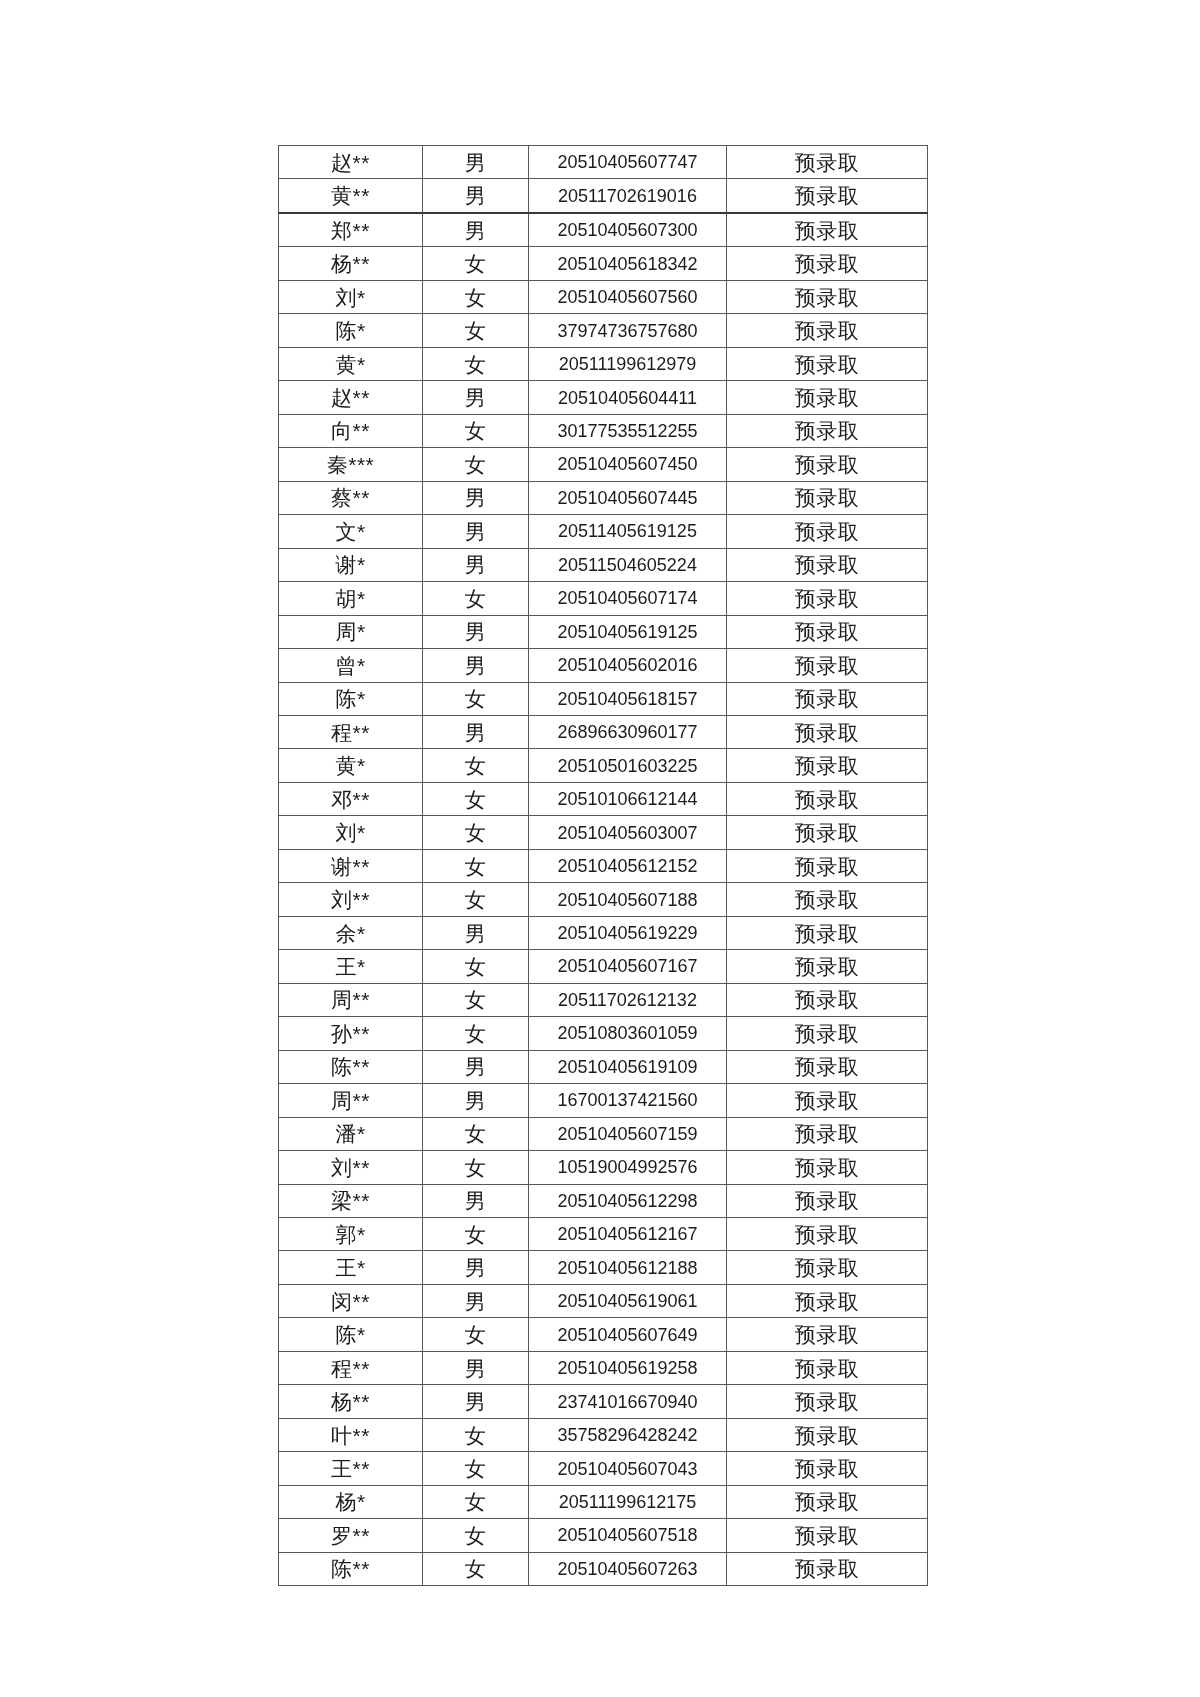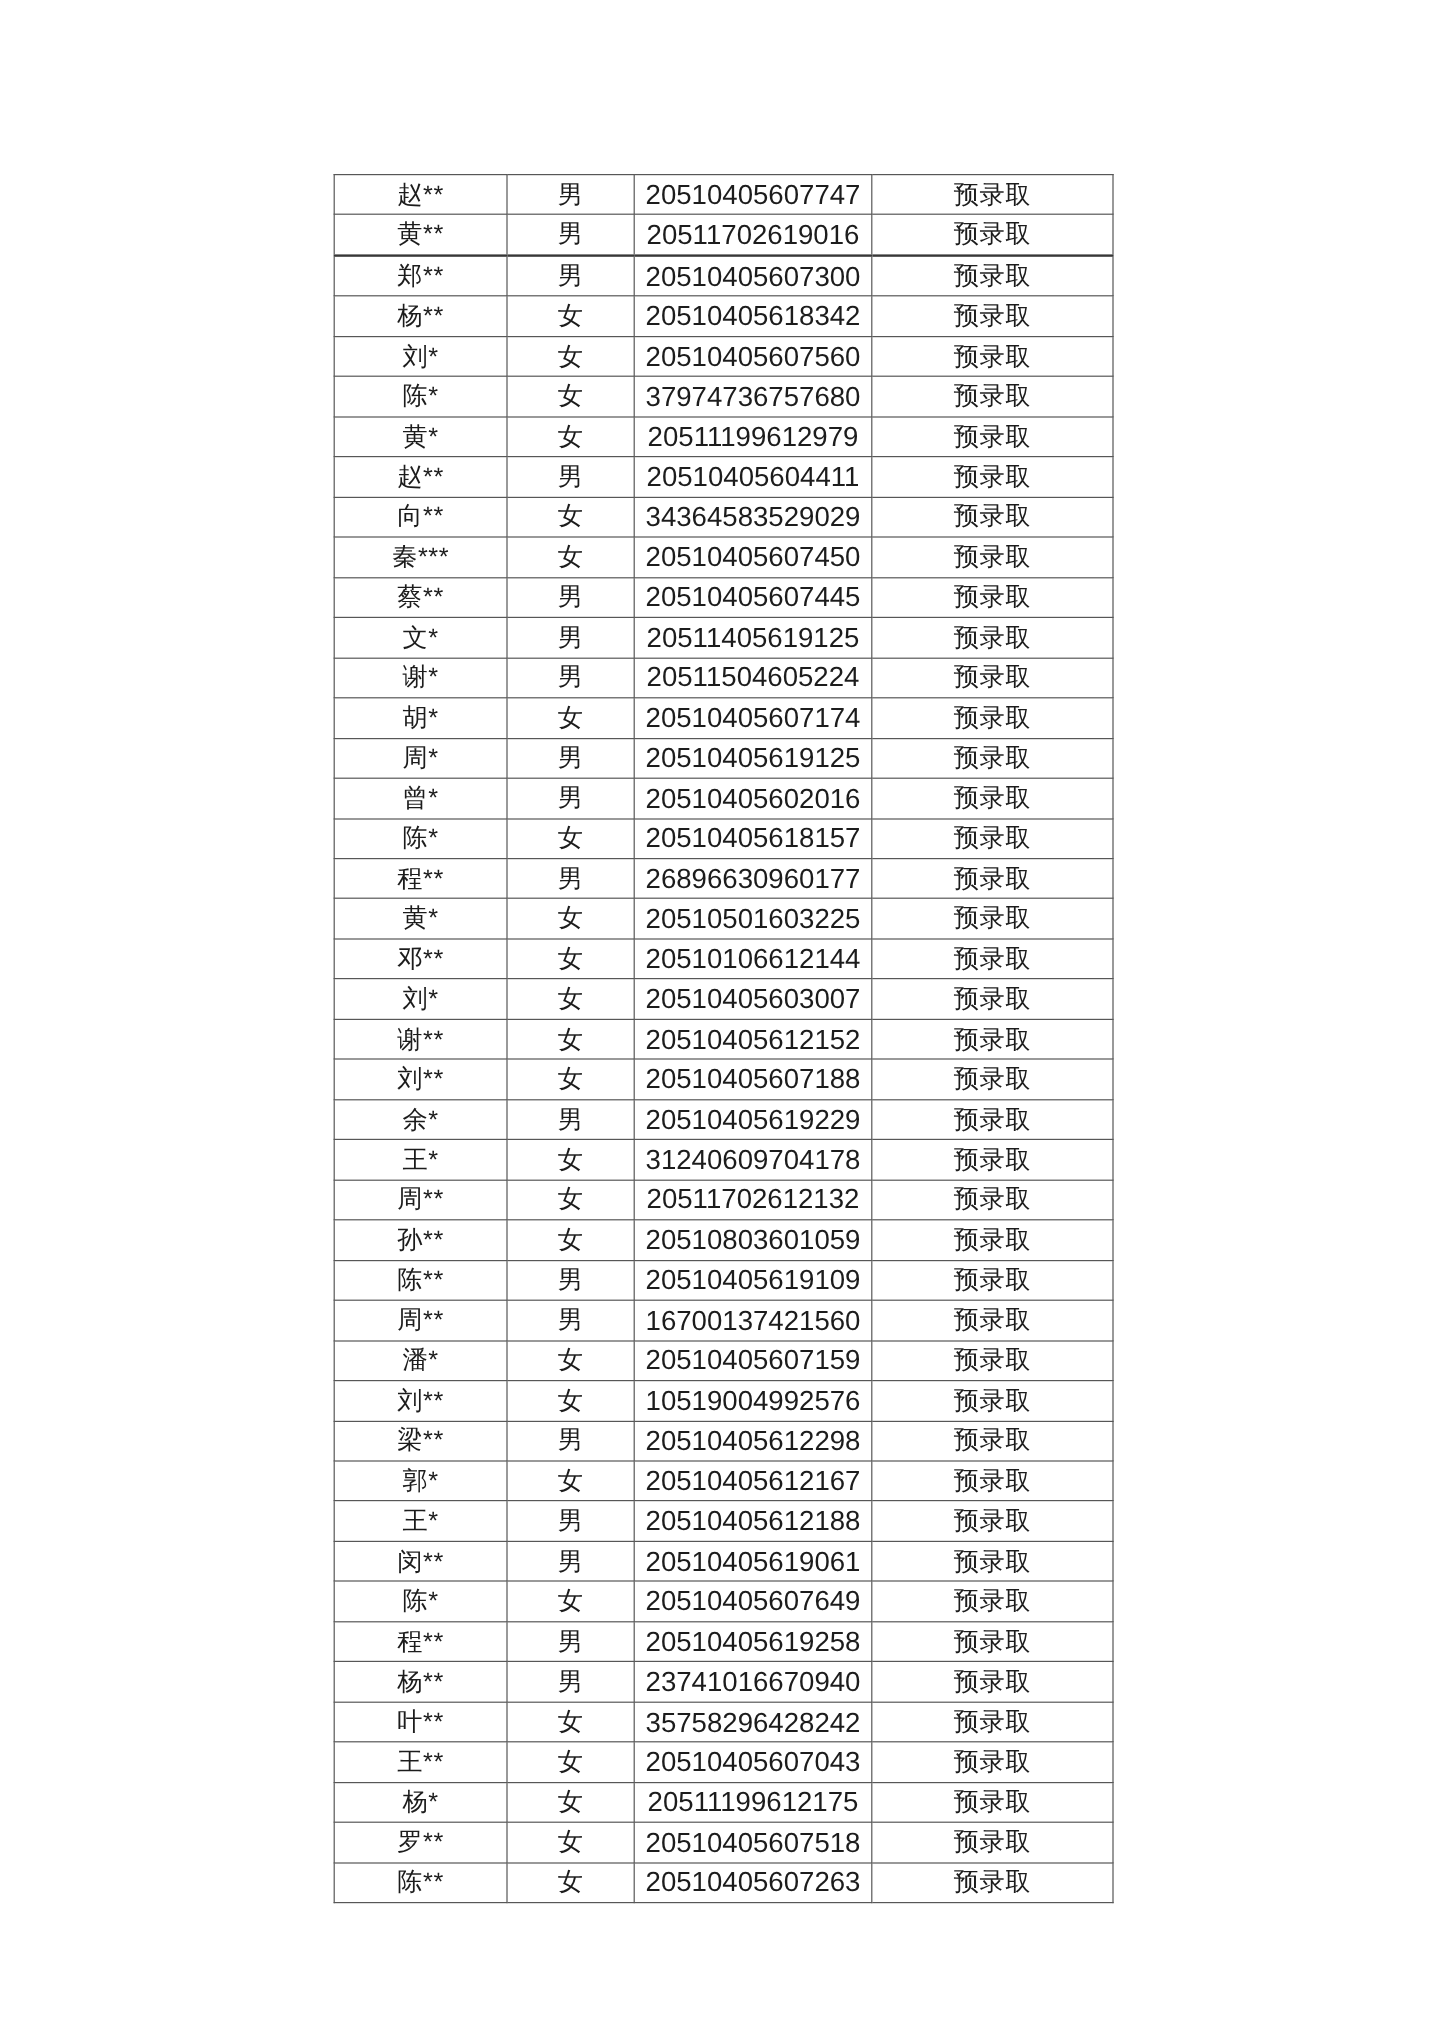--- a/index.html
+++ b/index.html
@@ -36,21 +36,21 @@
     text-align: center;
     vertical-align: middle;
     font-size: 21px;
     line-height: 1;
     color: #1c1c1c;
     white-space: nowrap;
     overflow: hidden;
     letter-spacing: 0.5px;
   }
   table.doc-table td.cell-number {
-    font-size: 23px;
+    font-size: 18px;
     letter-spacing: 0px;
   }
   
   table.doc-table tr:nth-child(2) td {
     border-bottom: 2px solid #383838;
   }
 </style>
 </head>
 <body>
 
@@ -107,21 +107,21 @@
         </tr>
         <tr>
           <td>赵**</td>
           <td>男</td>
           <td class="cell-number">20510405604411</td>
           <td>预录取</td>
         </tr>
         <tr>
           <td>向**</td>
           <td>女</td>
-          <td class="cell-number">34364583529029</td>
+          <td class="cell-number">30177535512255</td>
           <td>预录取</td>
         </tr>
         <tr>
           <td>秦***</td>
           <td>女</td>
           <td class="cell-number">20510405607450</td>
           <td>预录取</td>
         </tr>
         <tr>
           <td>蔡**</td>
@@ -203,21 +203,21 @@
         </tr>
         <tr>
           <td>余*</td>
           <td>男</td>
           <td class="cell-number">20510405619229</td>
           <td>预录取</td>
         </tr>
         <tr>
           <td>王*</td>
           <td>女</td>
-          <td class="cell-number">31240609704178</td>
+          <td class="cell-number">20510405607167</td>
           <td>预录取</td>
         </tr>
         <tr>
           <td>周**</td>
           <td>女</td>
           <td class="cell-number">20511702612132</td>
           <td>预录取</td>
         </tr>
         <tr>
           <td>孙**</td>

